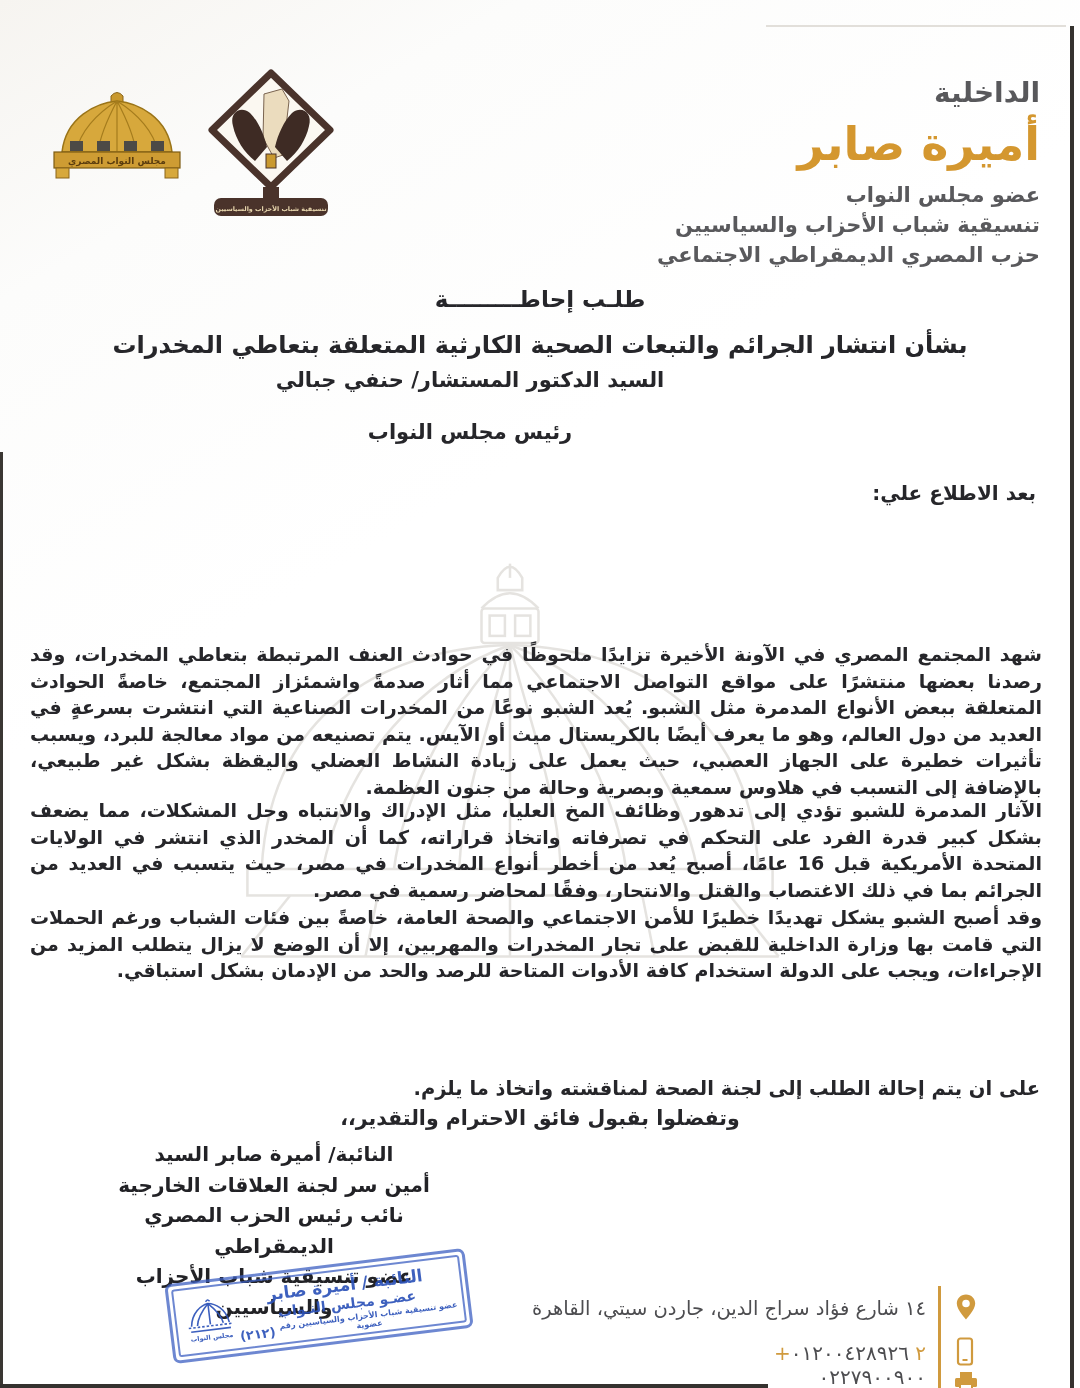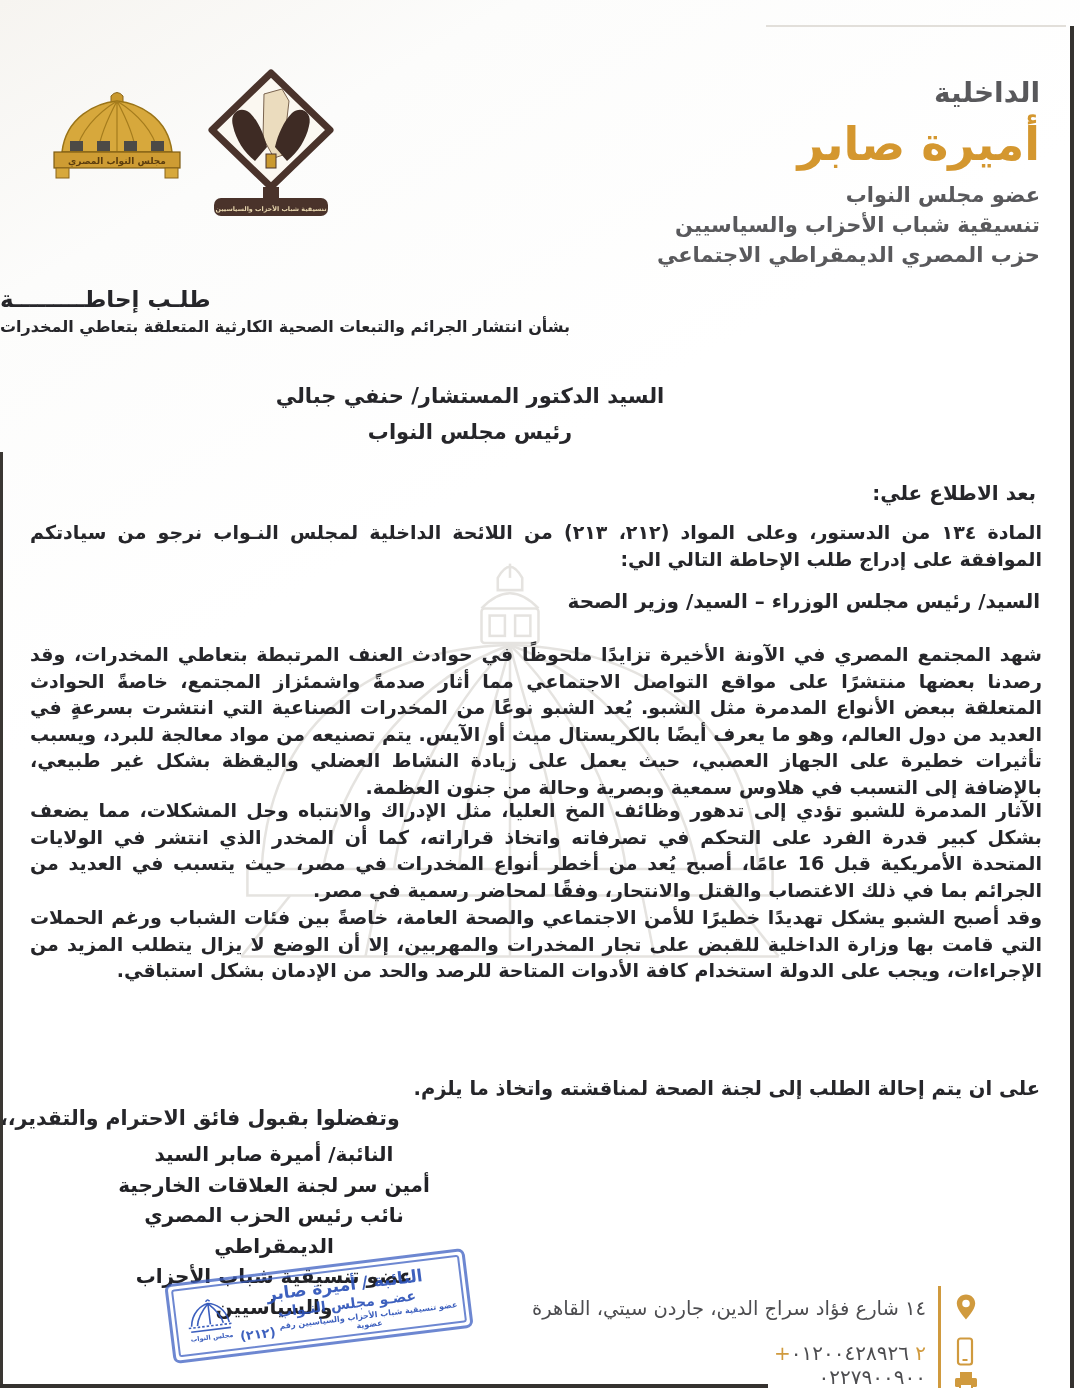--- a/index.html
+++ b/index.html
@@ -20,25 +20,25 @@
   .edge-top   { right:14px; top:25px; width:300px; height:2px; background:#e2dfda; z-index:3; }
 
   
   .header-text { top:76px; right:40px; text-align:right; color:#58585b; }
   .deputy-label { font-size:28px; font-weight:700; letter-spacing:0; }
   .deputy-name  { font-size:46px; font-weight:800; color:#D4972F; margin-top:10px; line-height:1.1; }
   .deputy-roles { margin-top:10px; font-size:21px; font-weight:600; line-height:30px; color:#59595c; }
 
   
   .letter { color:#26262a; font-weight:700; }
-  .center { left:0; width:100%; text-align:left; }
+  .center { left:0; width:100%; text-align:center; }
   .letter-title   { top:286px; font-size:23px; }
-  .letter-subject { top:317px; font-size:16px; }
+  .letter-subject { top:331px; font-size:24px; }
   .addr { left:0; width:940px; text-align:center; font-size:21px; }
-  .addr1 { top:384px; } .addr2 { top:420px; } .addr3 { top:452px; font-size:20px; }
+  .addr1 { top:368px; } .addr2 { top:420px; } .addr3 { top:452px; font-size:20px; }
   .after-review { top:481px; right:44px; font-size:20px; }
   .para { right:38px; left:30px; font-size:19px; line-height:26.5px; text-align:justify; }
   .legal { top:519px; }
   .directed { top:589px; right:40px; font-size:20px; }
   .p1 { top:641px; } .p2 { top:797px; } .p3 { top:904px; } .p4 { top:1004px; }
   .referral { top:1077px; right:40px; font-size:19.5px; }
   .closing  { top:1106px; font-size:20.5px; }
   .signature { left:88px; top:1139px; width:372px; text-align:center;
                font-size:20px; font-weight:700; line-height:30.5px; color:#222226; }
 
@@ -147,22 +147,20 @@
     </div>
   </div>
 
   <div class="abs z letter center letter-title">طلـب إحاطـــــــــة</div>
   <div class="abs z letter center letter-subject">بشأن انتشار الجرائم والتبعات الصحية الكارثية المتعلقة بتعاطي المخدرات</div>
 
   <div class="abs z letter addr addr1">السيد الدكتور المستشار/ حنفي جبالي</div>
   <div class="abs z letter addr addr2">رئيس مجلس النواب</div>
 
   <div class="abs z letter after-review">بعد الاطلاع علي:</div>
-  <div class="abs z letter para legal">المادة ١٣٤ من الدستور، وعلى المواد (٢١٢، ٢١٣) من اللائحة الداخلية لمجلس النـواب نرجو من سيادتكم الموافقة على إدراج طلب الإحاطة التالي الي:</div>
-  <div class="abs z letter directed">السيد/ رئيس مجلس الوزراء – السيد/ وزير الصحة</div>
 
   <div class="abs z letter para p1">شهد المجتمع المصري في الآونة الأخيرة تزايدًا ملحوظًا في حوادث العنف المرتبطة بتعاطي المخدرات، وقد رصدنا بعضها منتشرًا على مواقع التواصل الاجتماعي مما أثار صدمةً واشمئزاز المجتمع، خاصةً الحوادث المتعلقة ببعض الأنواع المدمرة مثل الشبو. يُعد الشبو نوعًا من المخدرات الصناعية التي انتشرت بسرعةٍ في العديد من دول العالم، وهو ما يعرف أيضًا بالكريستال ميث أو الآيس. يتم تصنيعه من مواد معالجة للبرد، ويسبب تأثيرات خطيرة على الجهاز العصبي، حيث يعمل على زيادة النشاط العضلي واليقظة بشكل غير طبيعي، بالإضافة إلى التسبب في هلاوس سمعية وبصرية وحالة من جنون العظمة.</div>
   <div class="abs z letter para p2">الآثار المدمرة للشبو تؤدي إلى تدهور وظائف المخ العليا، مثل الإدراك والانتباه وحل المشكلات، مما يضعف بشكل كبير قدرة الفرد على التحكم في تصرفاته واتخاذ قراراته، كما أن المخدر الذي انتشر في الولايات المتحدة الأمريكية قبل 16 عامًا، أصبح يُعد من أخطر أنواع المخدرات في مصر، حيث يتسبب في العديد من الجرائم بما في ذلك الاغتصاب والقتل والانتحار، وفقًا لمحاضر رسمية في مصر.</div>
   <div class="abs z letter para p3">وقد أصبح الشبو يشكل تهديدًا خطيرًا للأمن الاجتماعي والصحة العامة، خاصةً بين فئات الشباب ورغم الحملات التي قامت بها وزارة الداخلية للقبض على تجار المخدرات والمهربين، إلا أن الوضع لا يزال يتطلب المزيد من الإجراءات، ويجب على الدولة استخدام كافة الأدوات المتاحة للرصد والحد من الإدمان بشكل استباقي.</div>
 
   <div class="abs z letter referral">على ان يتم إحالة الطلب إلى لجنة الصحة لمناقشته واتخاذ ما يلزم.</div>
   <div class="abs z letter center closing">وتفضلوا بقبول فائق الاحترام والتقدير،،</div>
 
   <div class="abs z signature">
     <div>النائبة/ أميرة صابر السيد</div>

